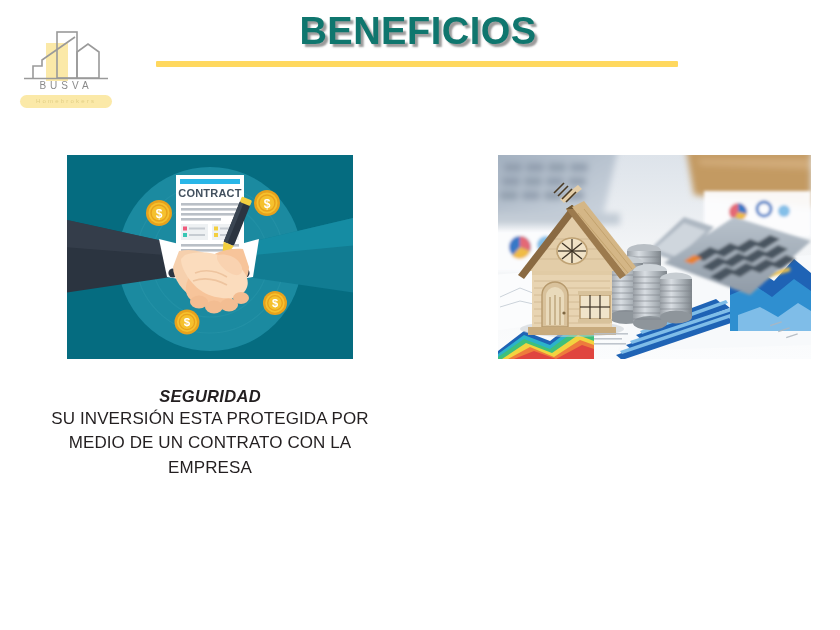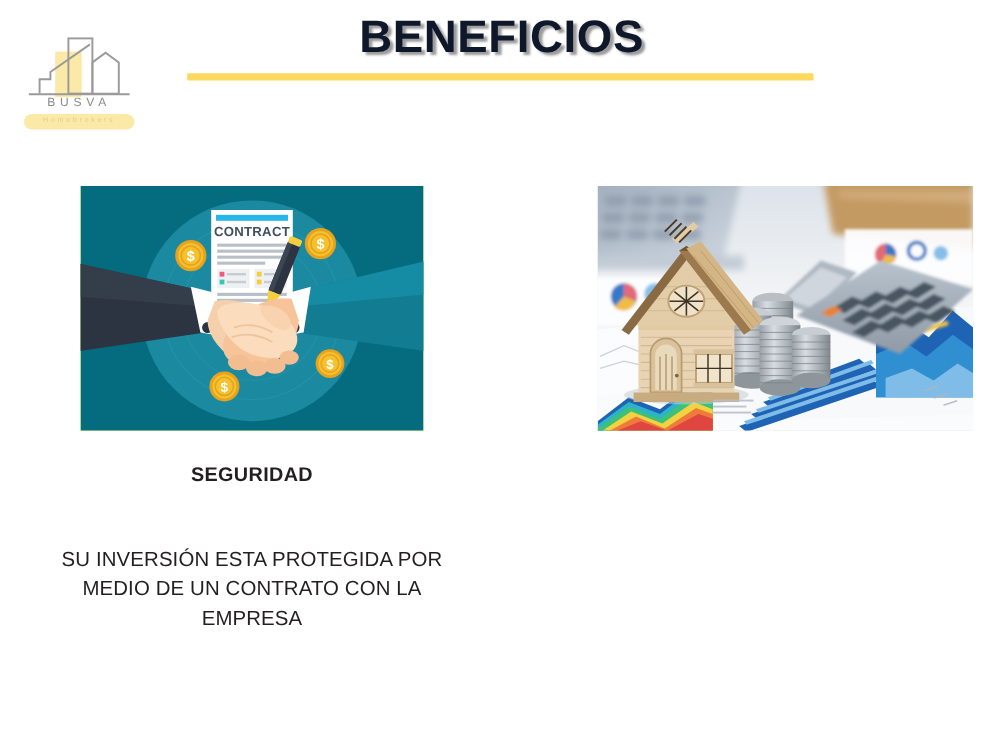--- a/index.html
+++ b/index.html
@@ -29,21 +29,21 @@
   
   #title {
     position: absolute;
     left: 156px;
     top: 12px;
     width: 524px;
     text-align: center;
     font-size: 38px;
     font-weight: bold;
     letter-spacing: 0.5px;
-    color: #0f172a;
+    color: #0f766e;
     text-shadow: 3px 3px 2px rgba(120,120,120,0.75);
     line-height: 1.05;
     white-space: nowrap;
   }
   #title-rule {
     position: absolute;
     left: 156px;
     top: 61px;
     width: 522px;
     height: 6px;
@@ -54,48 +54,49 @@
   
   .card { position: absolute; }
   #card-left  { left: 0px;   top: 155px; width: 420px; }
   #card-right { left: 420px; top: 155px; width: 420px; }
 
   .figure {
     position: relative;
     overflow: hidden;
     margin: 0 auto;
   }
-  #figure-left  { width: 286px; height: 204px; background: #bef264; text-align: right; }
+  #figure-left  { width: 286px; height: 204px; background: #e5e5e5; text-align: right; }
   #figure-right { width: 313px; height: 204px; background: #e9eef3; margin-left: 78px; }
 
   
   .ill { position: absolute; inset: 0; }
 
   
   .photo { position: absolute; inset: 0; }
 
   
   .caption {
     margin-top: 26px;
     text-align: center;
     color: #231f20;
   }
   .cap-head {
     font-size: 16.5px;
     font-weight: bold;
     letter-spacing: 0.3px;
     line-height: 1.35;
+    font-style: italic;
   }
   .cap-body {
     font-size: 17px;
     font-weight: normal;
     line-height: 1.42;
     letter-spacing: 0.1px;
   }
-  #card-left  .cap-body { padding: 0 26px; margin-top: 48px; }
+  #card-left  .cap-body { padding: 0 26px; }
   #card-right .cap-body { padding: 0 6px; }
 </style>
 </head>
 <body>
 
 <div id="logo">
   <svg width="108" height="84" viewBox="0 0 108 84" aria-hidden="true">
 
     <rect x="34" y="21" width="22" height="38" fill="#fbe9a8"></rect>
 

